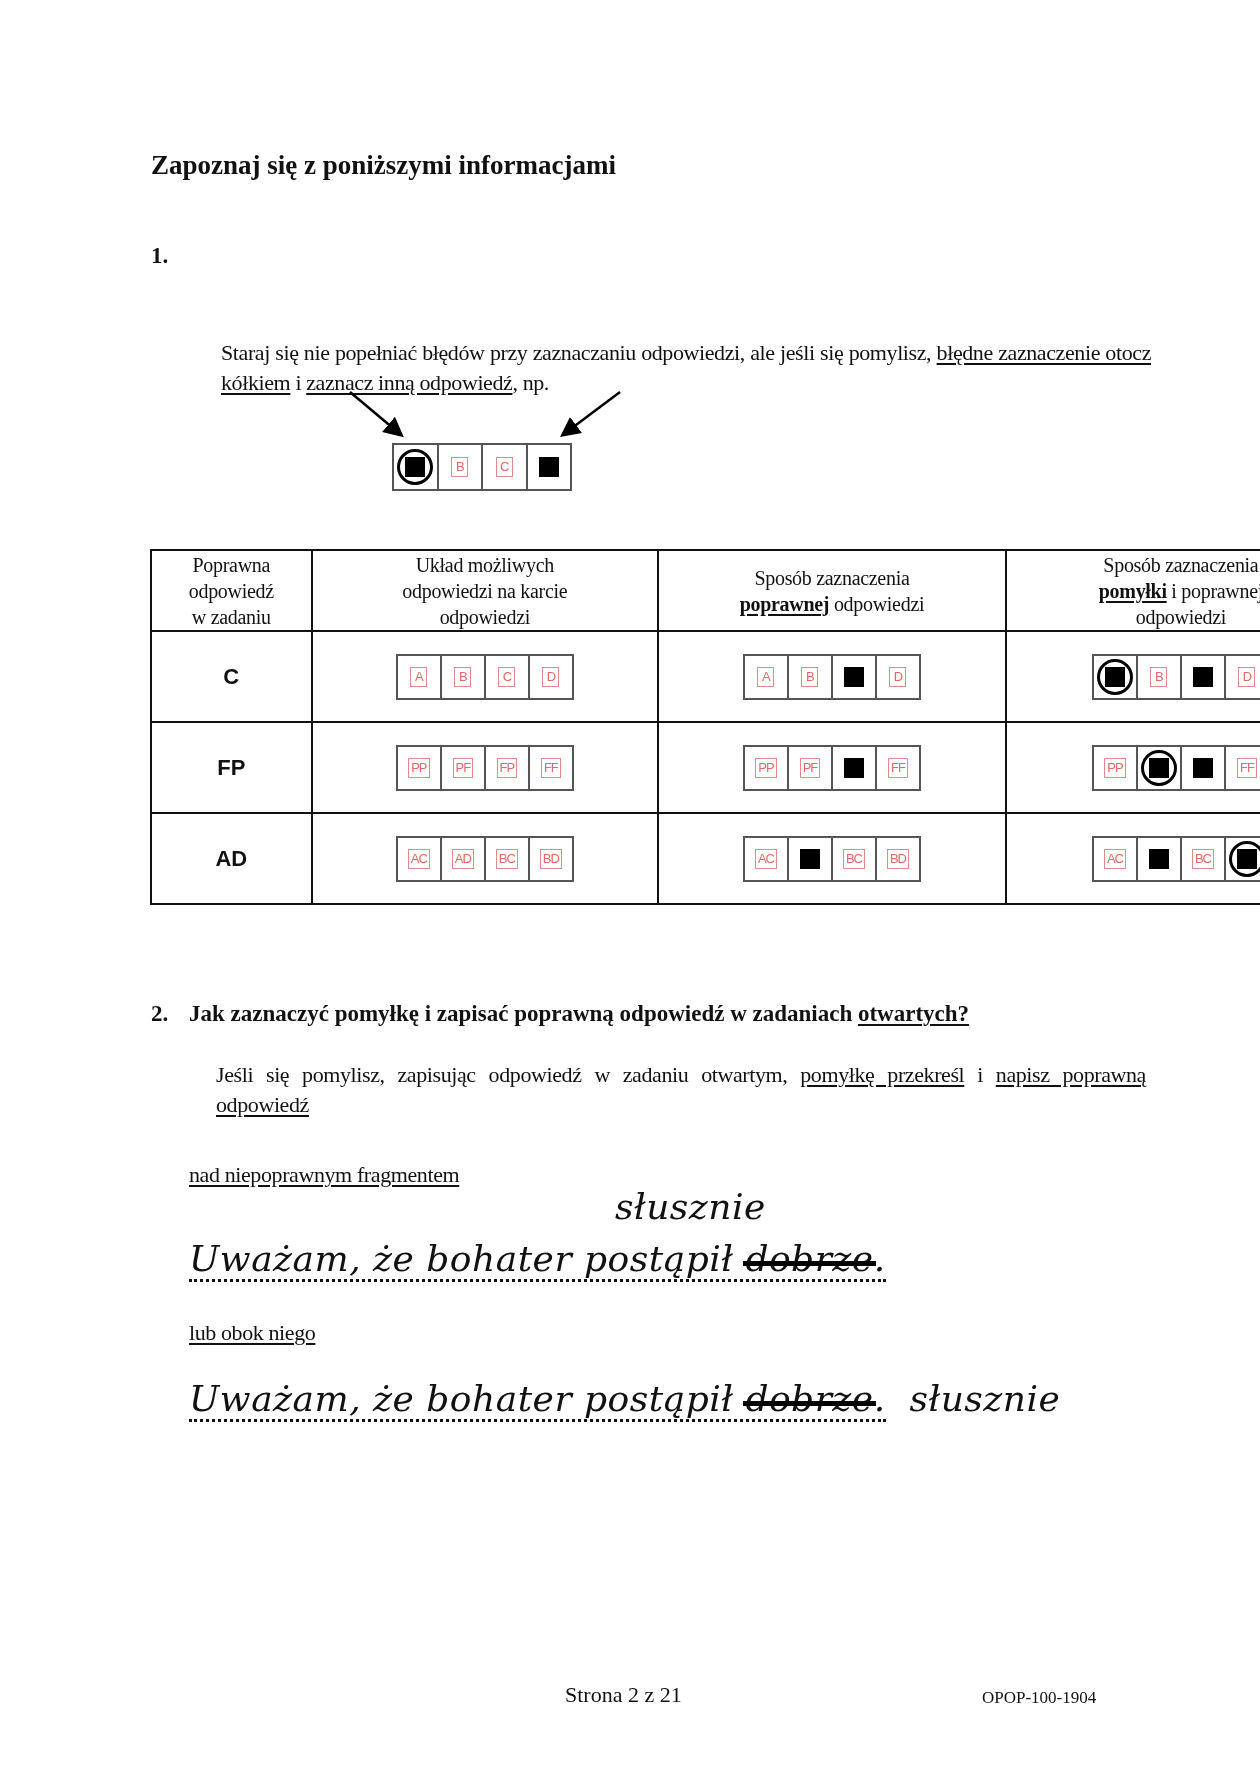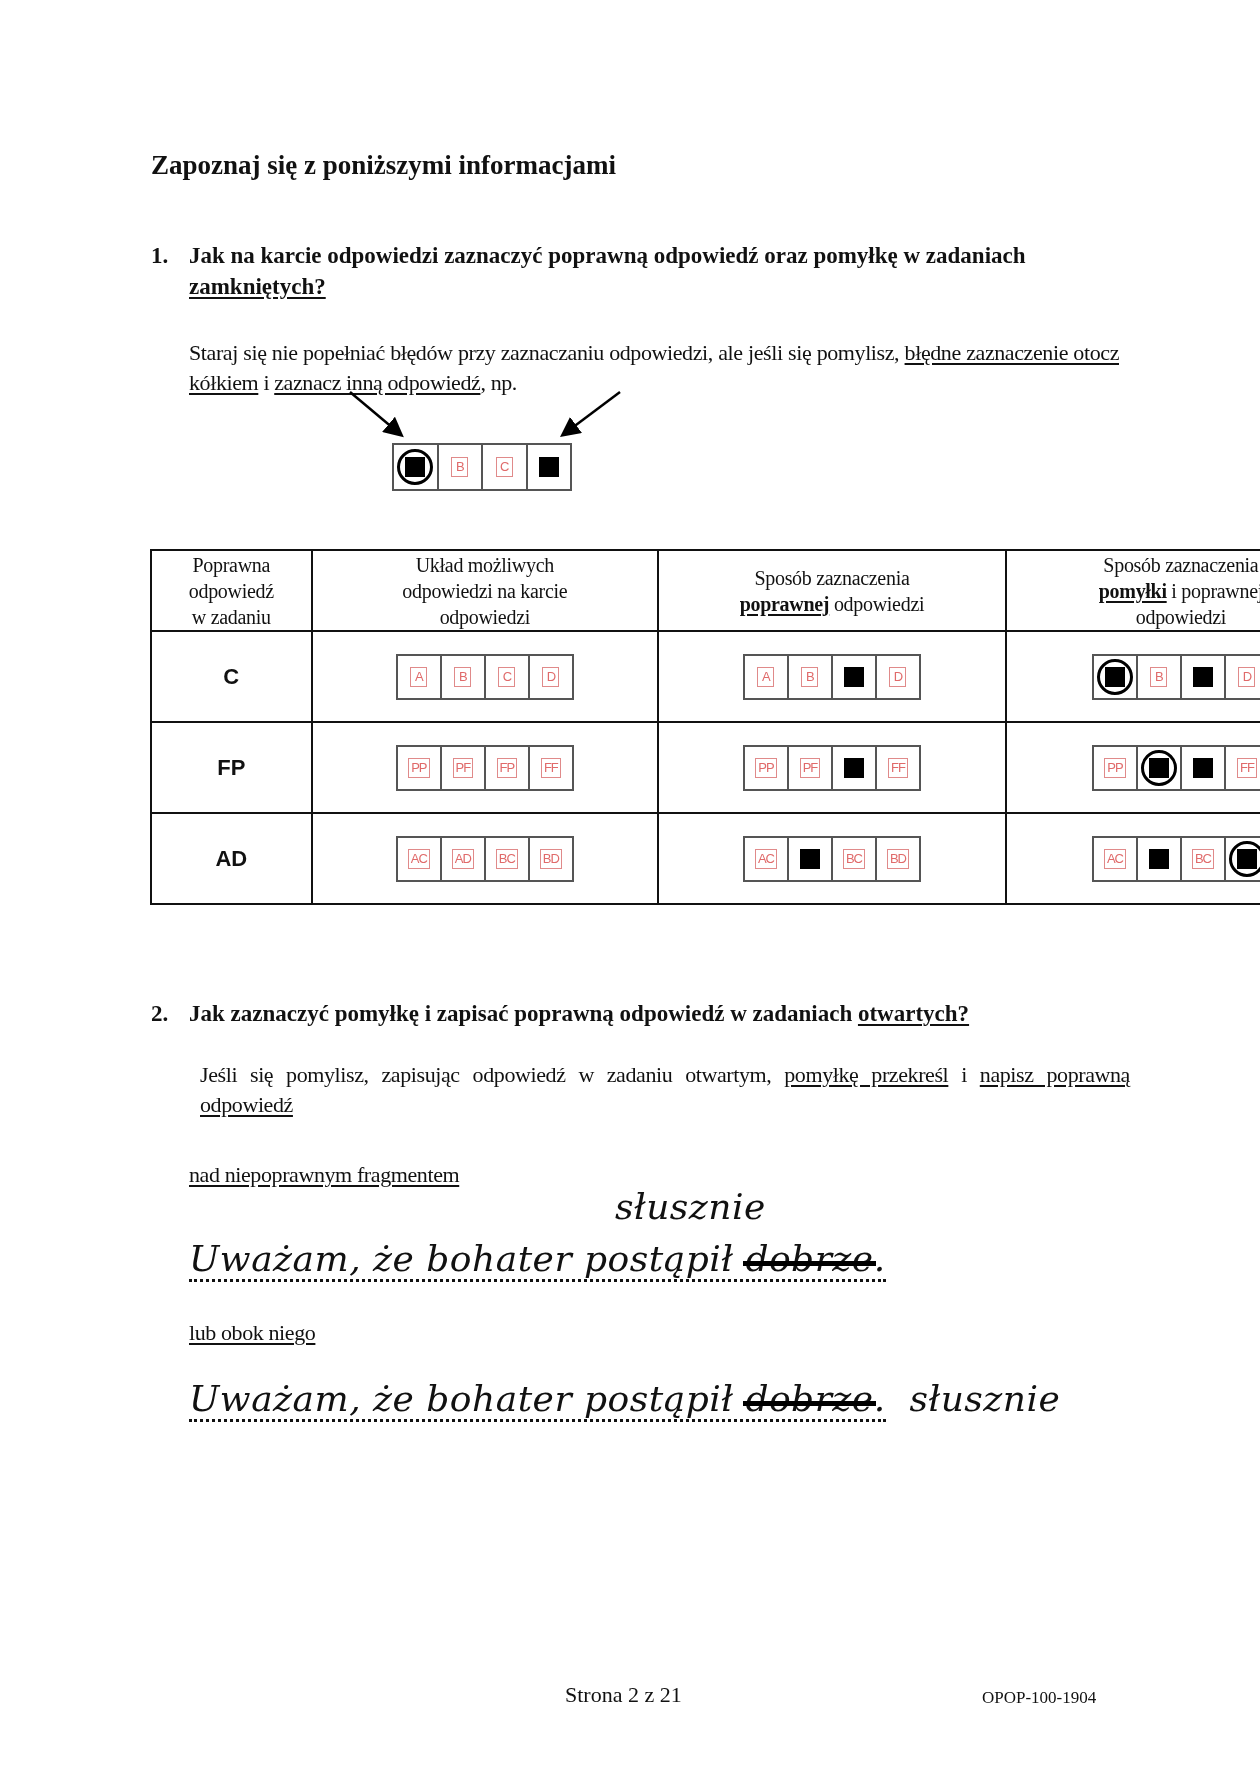--- a/index.html
+++ b/index.html
@@ -5,21 +5,21 @@
   html, body { margin: 0; padding: 0; background: #ffffff; }
   body { width: 1260px; height: 1782px; position: relative; overflow: hidden;
          font-family: "Liberation Serif", "DejaVu Serif", serif; color: #111; }
   .abs { position: absolute; }
   .title { left: 151px; top: 150px; font-size: 27px; font-weight: bold; white-space: nowrap; }
   .q-head { font-size: 23px; font-weight: bold; line-height: 31px; }
   .q-num { position: absolute; left: 151px; }
   .q-text { position: absolute; left: 189px; width: 940px; }
   .u { text-decoration: underline; text-decoration-thickness: 2px; text-underline-offset: 3px; }
   .body-text { font-size: 22px; line-height: 30px; letter-spacing: -0.4px; }
-  .justify { text-align: justify; text-align-last: left; }
+  .justify { text-align: justify; text-align-last: left; margin-left: 32px; }
 
   
   .ansbox { position: absolute; display: flex; border: 2px solid #555; box-sizing: border-box; background: #fff; }
   .ansbox .cell { flex: 1; border-left: 2px solid #555; display: flex; align-items: center; justify-content: center; position: relative; }
   .ansbox .cell:first-child { border-left: none; }
   .lbl { border: 1.5px solid #e08a8a; color: #e06a6a; font-family: "Liberation Sans", "DejaVu Sans", sans-serif;
          font-size: 13px; line-height: 18px; padding: 0 2px; min-width: 11px; text-align: center; letter-spacing: -1px; }
   .fill { width: 20px; height: 20px; background: #000; }
   .circle { position: absolute; width: 36px; height: 36px; border: 3px solid #000; border-radius: 50%;
             left: 50%; top: 50%; transform: translate(-50%, -50%); box-sizing: border-box; }
@@ -41,24 +41,20 @@
   .footer { font-size: 22px; }
   .code { font-size: 17px; }
 </style>
 </head>
 <body>
 
 <div class="abs title">Zapoznaj się z poniższymi informacjami</div>
 
 <div class="abs q-head" style="top:240px; left:0; width:1260px; height:70px;">
   <span class="q-num">1.</span>
-  <span class="q-text">
-    <span>Jak na karcie odpowiedzi zaznaczyć poprawną odpowiedź oraz pomyłkę w zadaniach</span>
-    <span class="u">zamkniętych?</span>
-  </span>
 </div>
 
 <div class="abs body-text justify" style="left:189px; top:338px; width:930px;">
   <span>Staraj się nie popełniać błędów przy zaznaczaniu odpowiedzi, ale jeśli się pomylisz,</span>
   <span class="u">błędne zaznaczenie otocz kółkiem</span><span> i </span><span class="u">zaznacz inną odpowiedź</span><span>, np.</span>
 </div>
 
 <svg class="abs" style="left:0; top:0;" width="1260" height="520">
   <defs>
     <marker id="ah" markerWidth="8" markerHeight="8" refX="6" refY="4" orient="auto">
@@ -271,21 +267,21 @@
 </table>
 
 <div class="abs q-head" style="top:998px; left:0; width:1260px; height:35px;">
   <span class="q-num">2.</span>
   <span class="q-text">
     <span>Jak zaznaczyć pomyłkę i zapisać poprawną odpowiedź w zadaniach</span>
     <span class="u">otwartych?</span>
   </span>
 </div>
 
-<div class="abs body-text justify" style="left:200px; top:1060px; width:930px;">
+<div class="abs body-text justify" style="left:184px; top:1060px; width:930px;">
   <span>Jeśli się pomylisz, zapisując odpowiedź w zadaniu otwartym,</span>
   <span class="u">pomyłkę przekreśl</span><span> i </span><span class="u">napisz poprawną odpowiedź</span>
 </div>
 
 <div class="abs body-text u" style="left:189px; top:1160px;">nad niepoprawnym fragmentem</div>
 
 <div class="abs hand" style="left:615px; top:1186px;">słusznie</div>
 <div class="abs hand" style="left:189px; top:1238px;">
   <span class="dotted"><span>Uważam, że bohater postąpił</span> <span class="strike">dobrze</span><span>.</span></span>
 </div>

